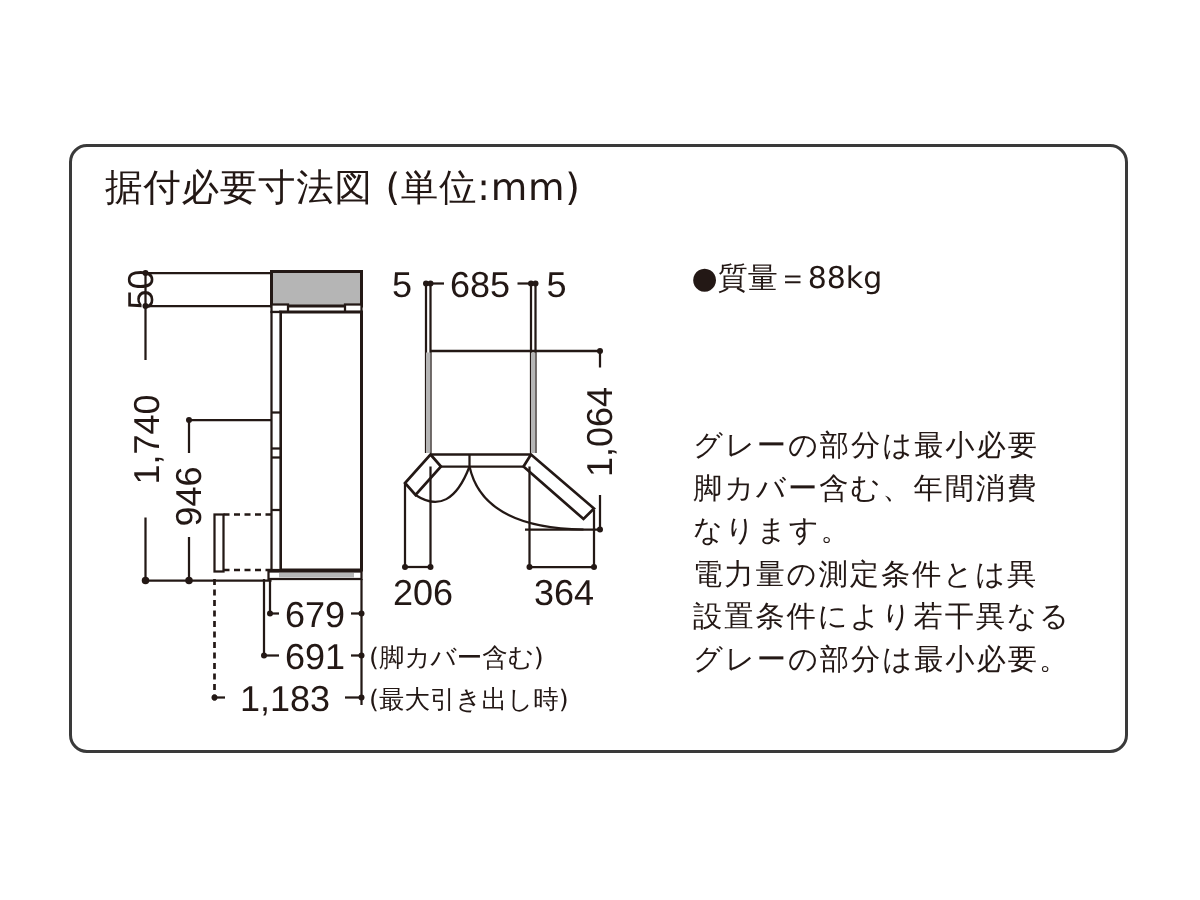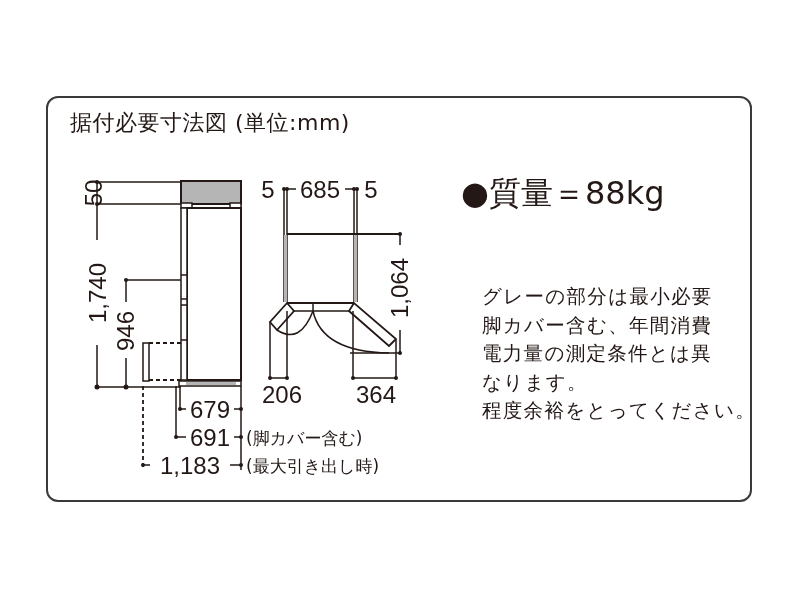--- a/index.html
+++ b/index.html
@@ -1,49 +1,50 @@
 <!DOCTYPE html>
 <html><head>
 <meta charset="utf-8">
 <style>
   html, body { margin:0; padding:0; background:#ffffff; }
   body { width:800px; height:600px; position:relative; overflow:hidden;
          font-family:"DejaVu Sans", "Liberation Sans", sans-serif; color:#231815; }
   .frame { position:absolute; left:46px; top:96px; width:706px; height:406px;
            border:2px solid #3a3a3a; border-radius:12px; box-sizing:border-box; }
-  .title { position:absolute; left:70px; top:108px; font-size:22px; letter-spacing:0.5px;
+  .title { position:absolute; left:70px; top:108px; font-size:25px; letter-spacing:0.5px;
            color:#231815; white-space:nowrap; }
-  .mass { position:absolute; left:461px; top:172px; font-size:32px; color:#231815; white-space:nowrap; }
-  .note { position:absolute; left:482px; font-size:19.5px; line-height:28.5px; color:#231815;
+  .mass { position:absolute; left:461px; top:172px; font-size:20px; color:#231815; white-space:nowrap; }
+  .note { position:absolute; left:462px; font-size:19.5px; line-height:28.5px; color:#231815;
           letter-spacing:1.3px; white-space:nowrap; }
   .note div { height:28.5px; }
   svg.diagram { position:absolute; left:0; top:0; }
   svg text { font-family:"Liberation Sans", "DejaVu Sans", sans-serif; fill:#231815; }
   .jp { font-family:"DejaVu Sans", sans-serif; }
 </style>
 </head>
 <body>
 
 <div class="frame"></div>
 
 <div class="title">据付必要寸法図 (単位:mm)</div>
 
 <div class="mass">
   <span>●</span><span>質量＝88kg</span>
 </div>
 
 <div class="note" style="top:283px;">
   <div>グレーの部分は最小必要</div>
   <div>脚カバー含む、年間消費</div>
+  <div>なります。</div>
   <div>電力量の測定条件とは異</div>
-  <div>なります。</div>
 </div>
 
 <div class="note" style="top:397px;">
-  <div>程度余裕をとってください。</div>
+  <div>設置条件により若干異なる</div>
+  <div>グレーの部分は最小必要。</div>
 </div>
 
 <svg class="diagram" width="800" height="600" viewBox="0 0 800 600">
   <g stroke="#231815" stroke-width="2" fill="none">
 
     <g>
 
       <rect x="181" y="181" width="60" height="23" fill="#b5b5b5" stroke="#231815" stroke-width="2"></rect>
 
       <rect x="181" y="203" width="11" height="5" fill="#fff" stroke-width="1.5"></rect>

